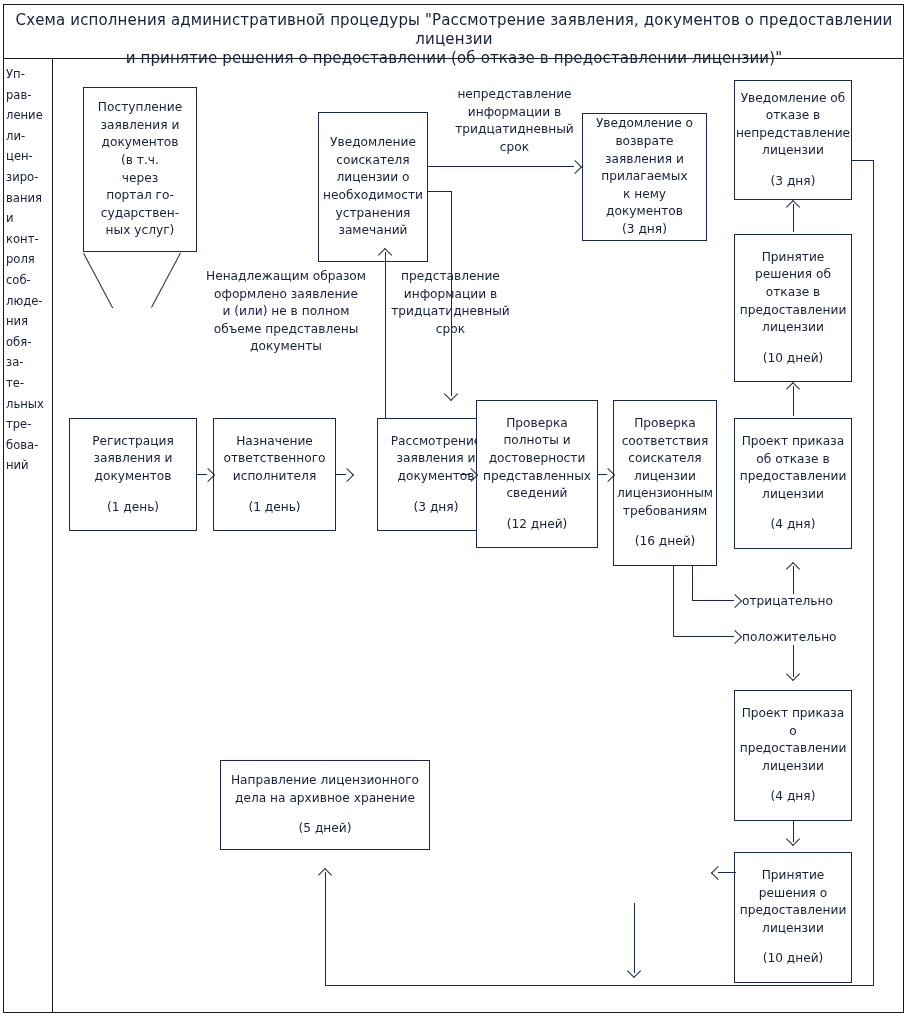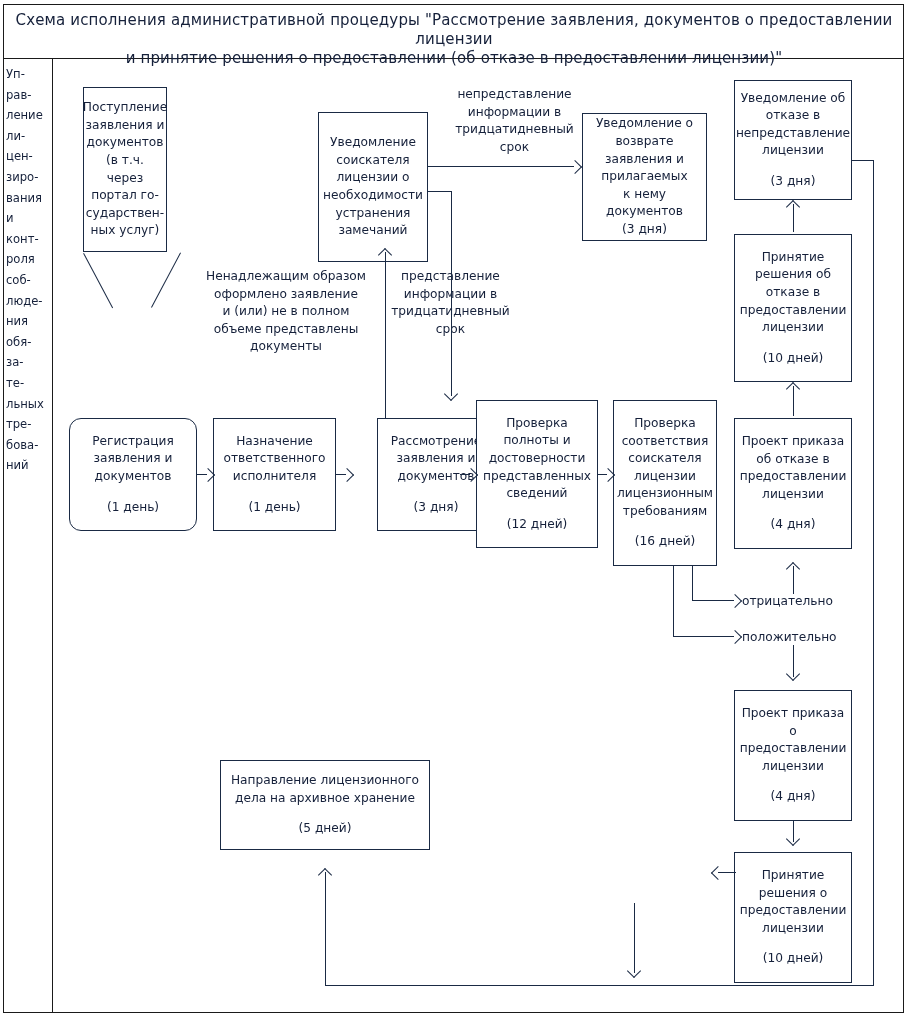--- a/index.html
+++ b/index.html
@@ -152,21 +152,21 @@
     <div>ния</div>
     <div>обя-</div>
     <div>за-</div>
     <div>те-</div>
     <div>льных</div>
     <div>тре-</div>
     <div>бова-</div>
     <div>ний</div>
   </div>
 
-  <div class="box" style="left:83px; top:87px; width:84px; height:165px;">
+  <div class="box" style="left:83px; top:87px; width:114px; height:165px;">
     <span>Поступление
 заявления и
 документов
 (в т.ч.
 через
 портал го-
 сударствен-
 ных услуг)</span>
   </div>
 
@@ -202,21 +202,21 @@
   <div class="box" style="left:734px; top:234px; width:118px; height:148px;">
     <span>Принятие
 решения об
 отказе в
 предоставлении
 лицензии</span>
     <span class="gap"></span>
     <span class="dur">(10 дней)</span>
   </div>
 
-  <div class="box" style="left:69px; top:418px; width:128px; height:113px;border-radius:12px;">
+  <div class="box" style="left:69px; top:418px; width:128px; height:113px;">
     <span>Регистрация
 заявления и
 документов</span>
     <span class="gap"></span>
     <span class="dur">(1 день)</span>
   </div>
 
   <div class="box" style="left:213px; top:418px; width:123px; height:113px;">
     <span>Назначение
 ответственного

